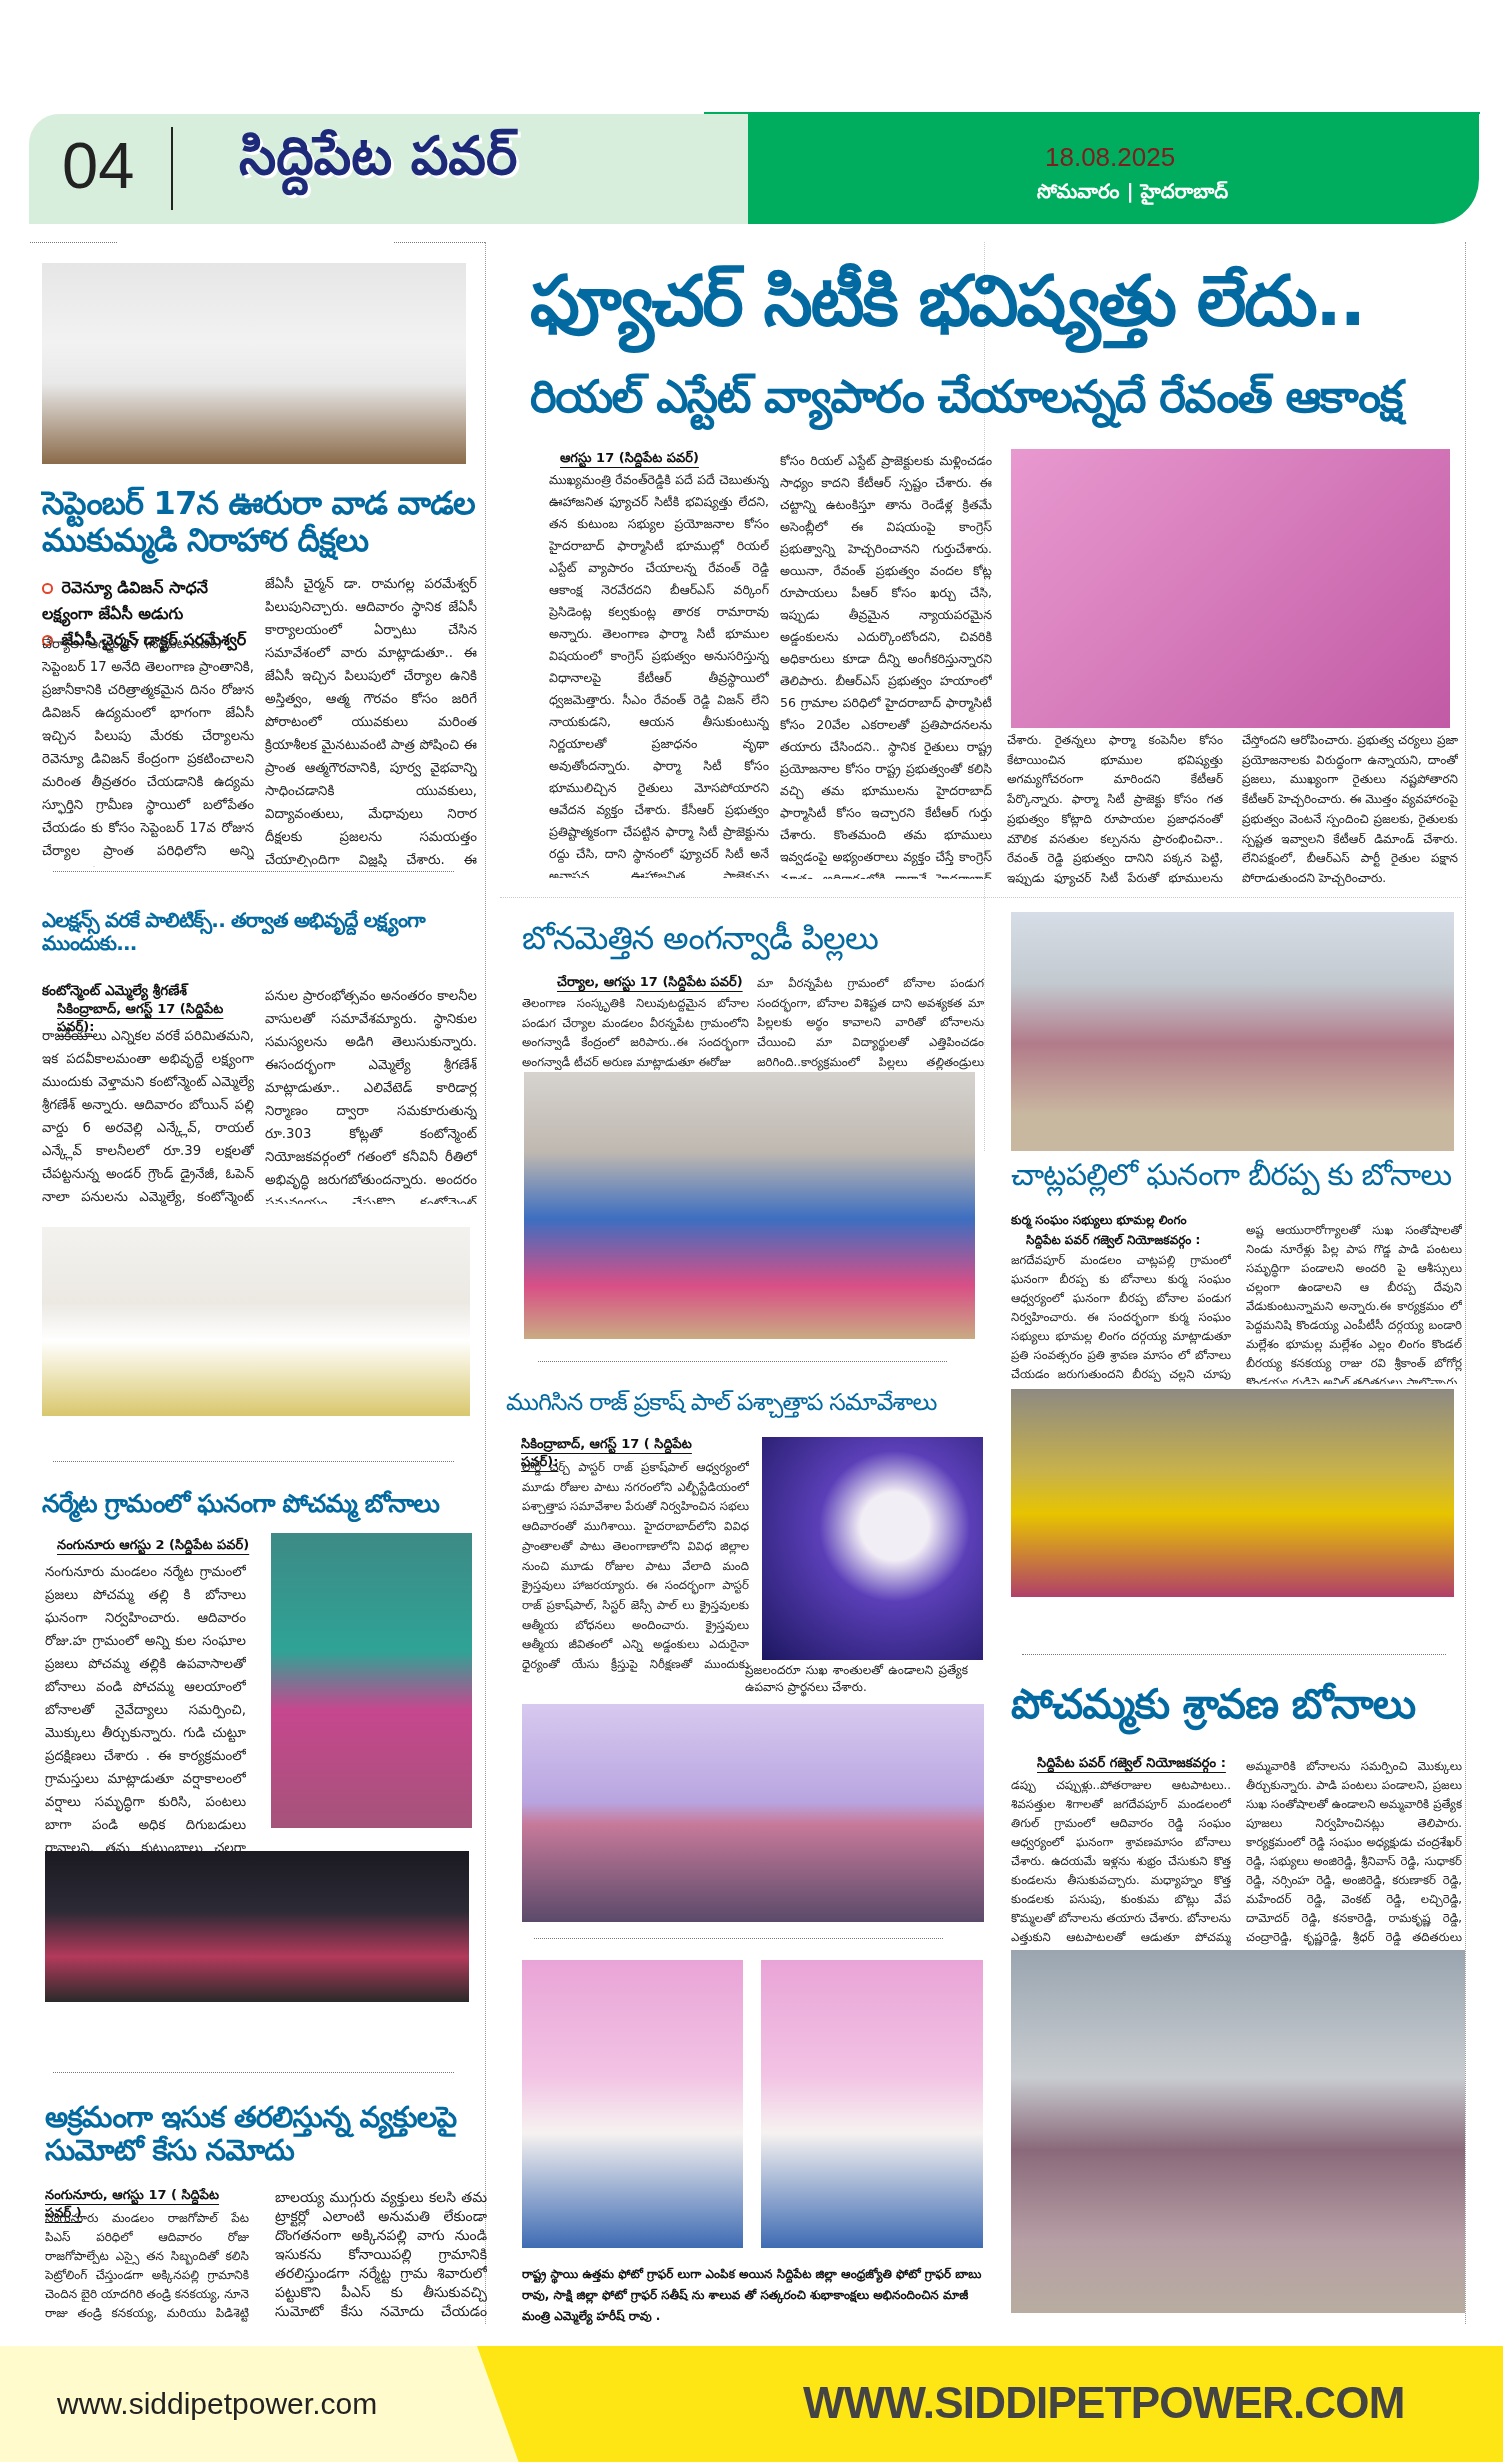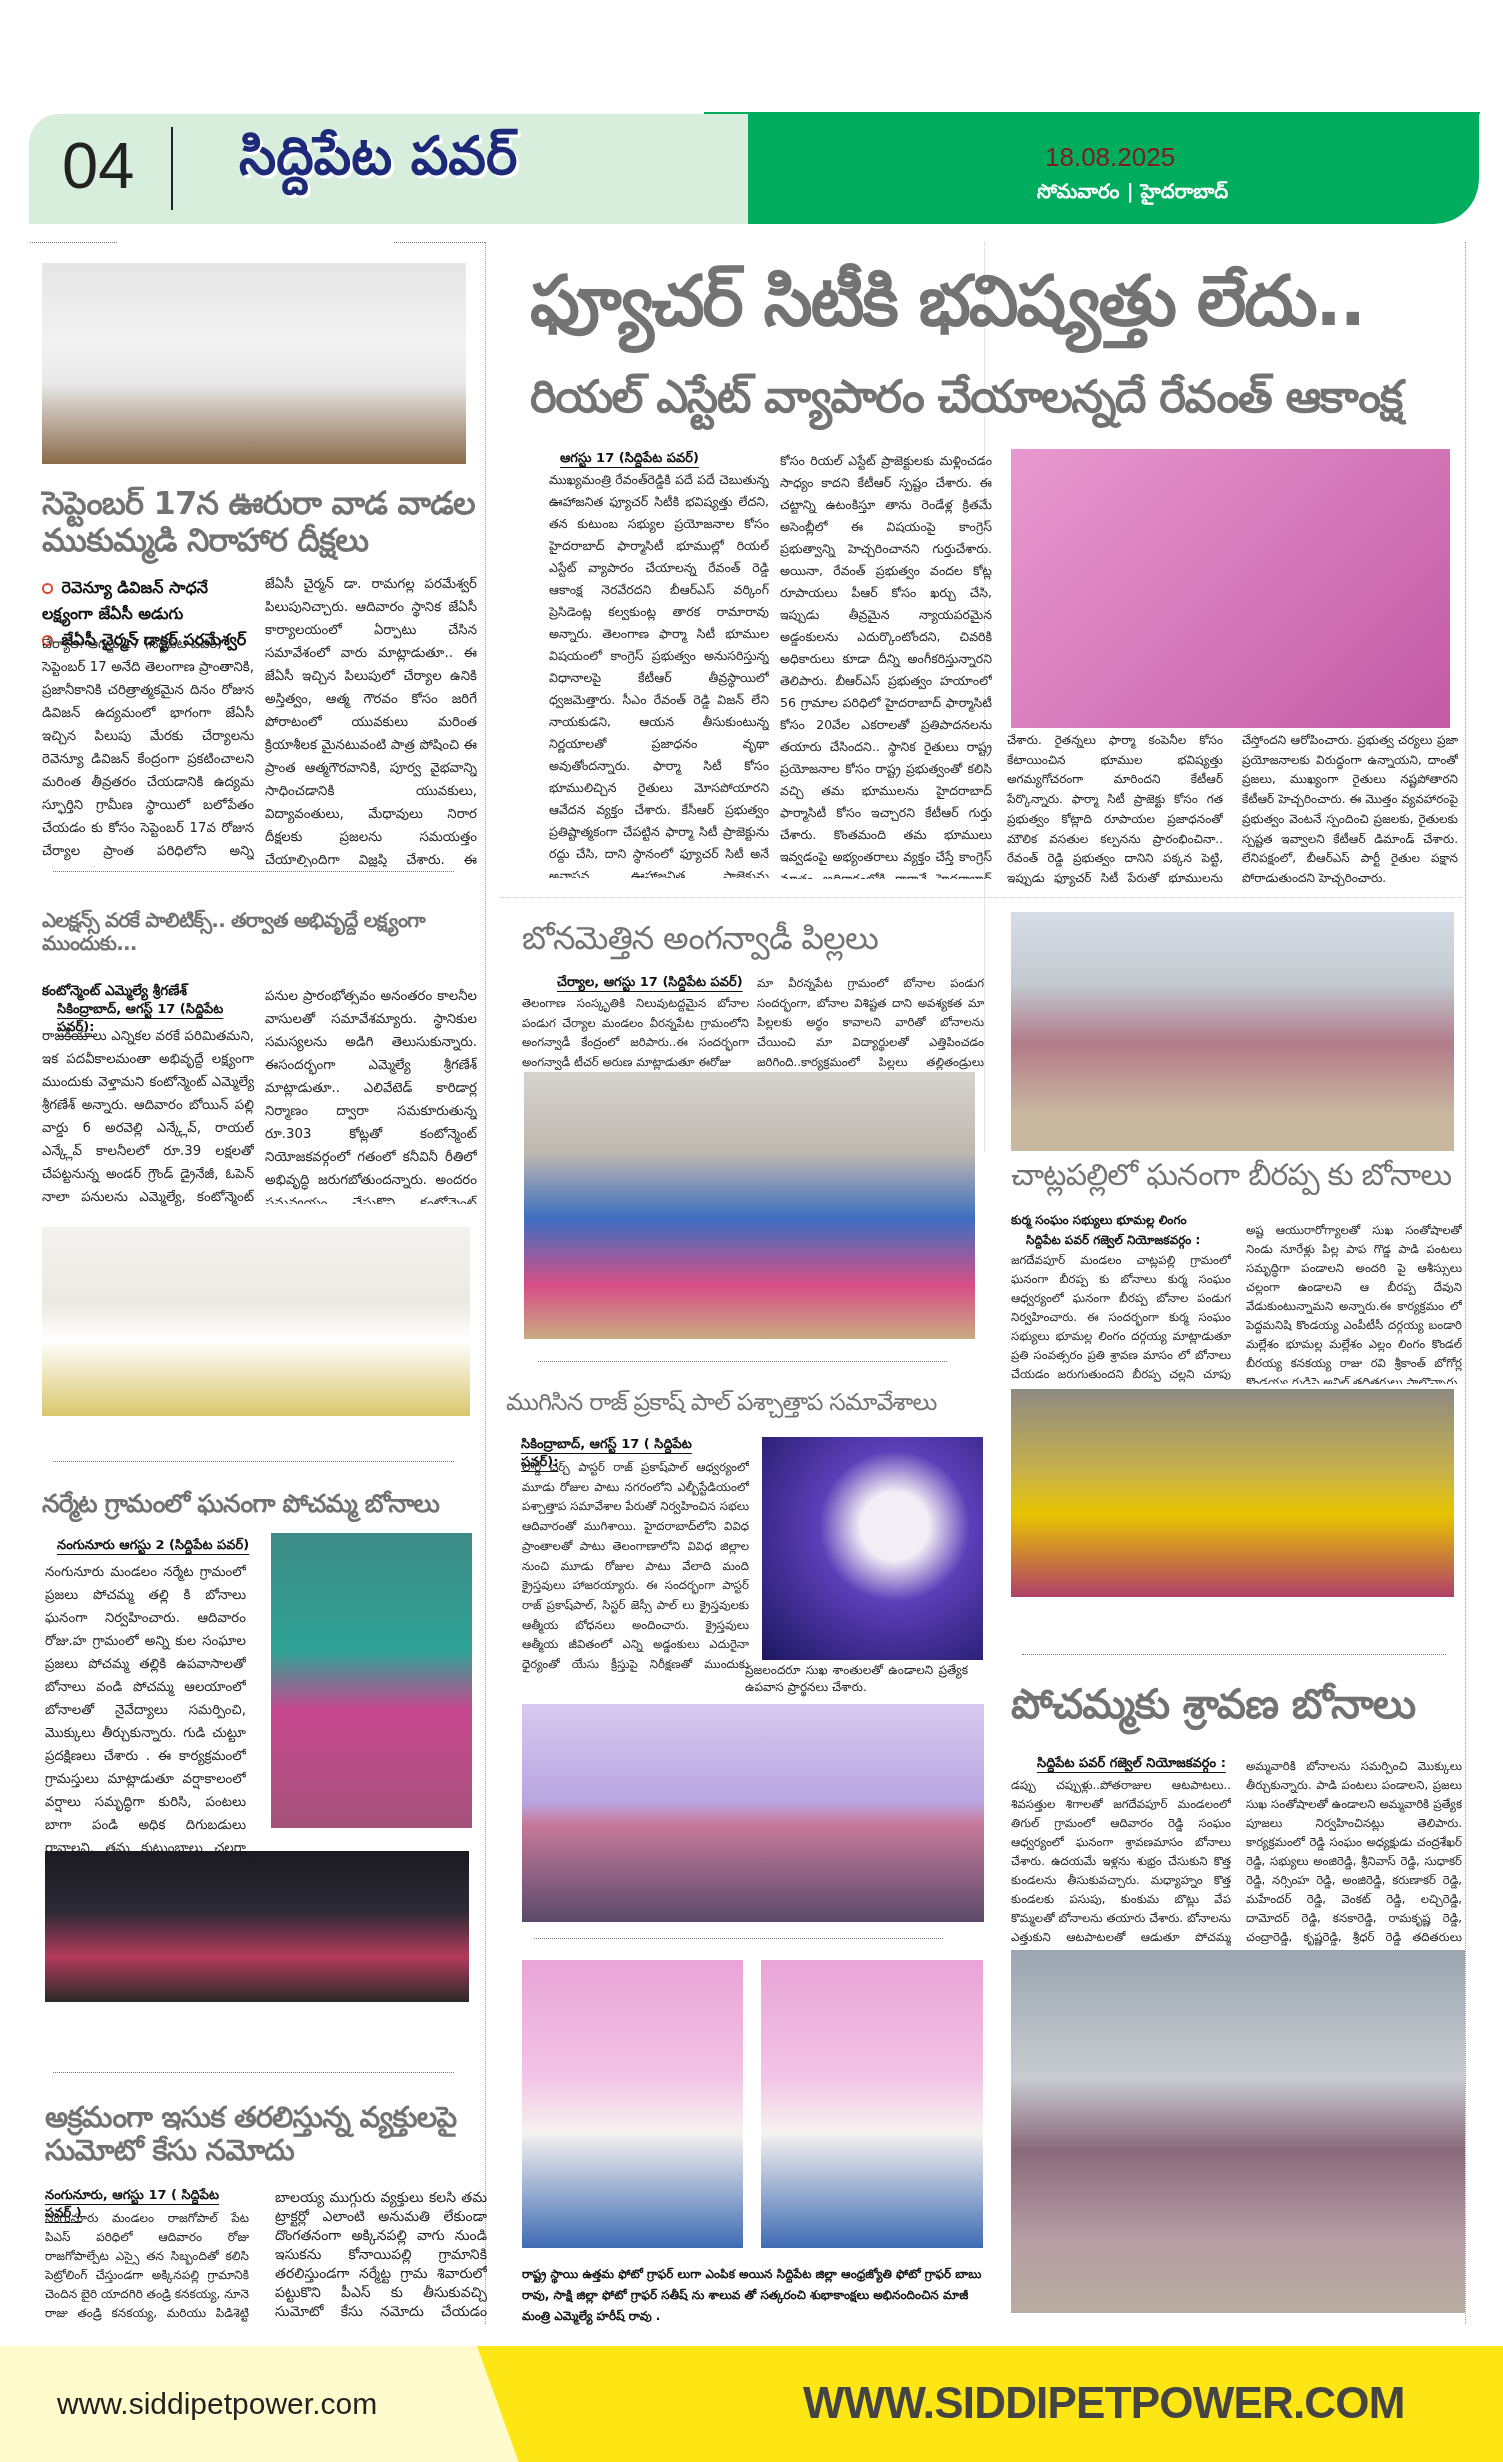--- a/index.html
+++ b/index.html
@@ -25,21 +25,21 @@
   .img-street{background:linear-gradient(180deg,#9aa5b0 0%,#c8ccd0 35%,#8a6a7a 55%,#b69ea5 80%,#b8ada0 100%)}
   .img-village{background:linear-gradient(180deg,#d6dde6 0%,#c2c9cf 30%,#b27b8a 55%,#c9b8a0 85%)}
   .img-girl{background:linear-gradient(180deg,#3d8a86 0%,#2fa396 40%,#c6478e 60%,#a5537a 100%)}
   .img-night{background:linear-gradient(180deg,#1b1a22 0%,#2c2a35 40%,#b33a5b 70%,#2a2a2a 100%)}
   .img-group{background:linear-gradient(180deg,#d6d3cf 0%,#bfb8b0 30%,#3d6ec0 55%,#d84f86 80%,#c9ab82 100%)}
   .img-yellow{background:linear-gradient(180deg,#8e8a82 0%,#c8b24a 40%,#e7c400 60%,#b03f6a 100%)}
   .img-felic{background:linear-gradient(180deg,#e9a4d7 0%,#f2c3e4 40%,#f6f2f0 60%,#3e6bb3 100%)}
   .img-meet{background:linear-gradient(180deg,#f3f2ef 0%,#ece9e3 40%,#ffffff 60%,#d9c76c 100%)}
   .img-jac{background:linear-gradient(180deg,#e6e6e6 0%,#f2f2f2 40%,#e8e8e8 60%,#8b6b4a 100%)}
   
-  .hl{font-weight:bold;color:#737373;line-height:1.15;letter-spacing:-0.8px}
+  .hl{font-weight:bold;color:#0369a1;line-height:1.15;letter-spacing:-0.8px}
   .body{font-size:13.3px;line-height:23px;text-align:justify;color:#222}
   .dateline{font-size:13px;font-weight:bold;text-decoration:underline;text-underline-offset:4.5px;color:#111}
   .sub{font-size:16px;font-weight:bold;color:#111;line-height:26px}
   .bullet{display:inline-block;width:10.6px;height:10.6px;border:2.3px solid #e2452c;border-radius:50%;margin-right:9px;vertical-align:middle}
   .caption{font-size:13px;line-height:23px;font-weight:bold;color:#111}
   
   .foot-left{left:0;top:2346px;width:1503px;height:117px;background:#fffbcc}
   .foot-right{left:477px;top:2346px;width:1026px;height:117px;background:#fde614;clip-path:polygon(0 0,100% 0,100% 100%,42px 100%)}
   .foot-url1{left:57px;top:2387px;font-size:30px;font-family:"Liberation Sans",sans-serif;color:#222}
   .foot-url2{left:803px;top:2378px;font-size:44px;font-family:"Liberation Sans",sans-serif;font-weight:bold;color:#444;letter-spacing:-0.8px}

